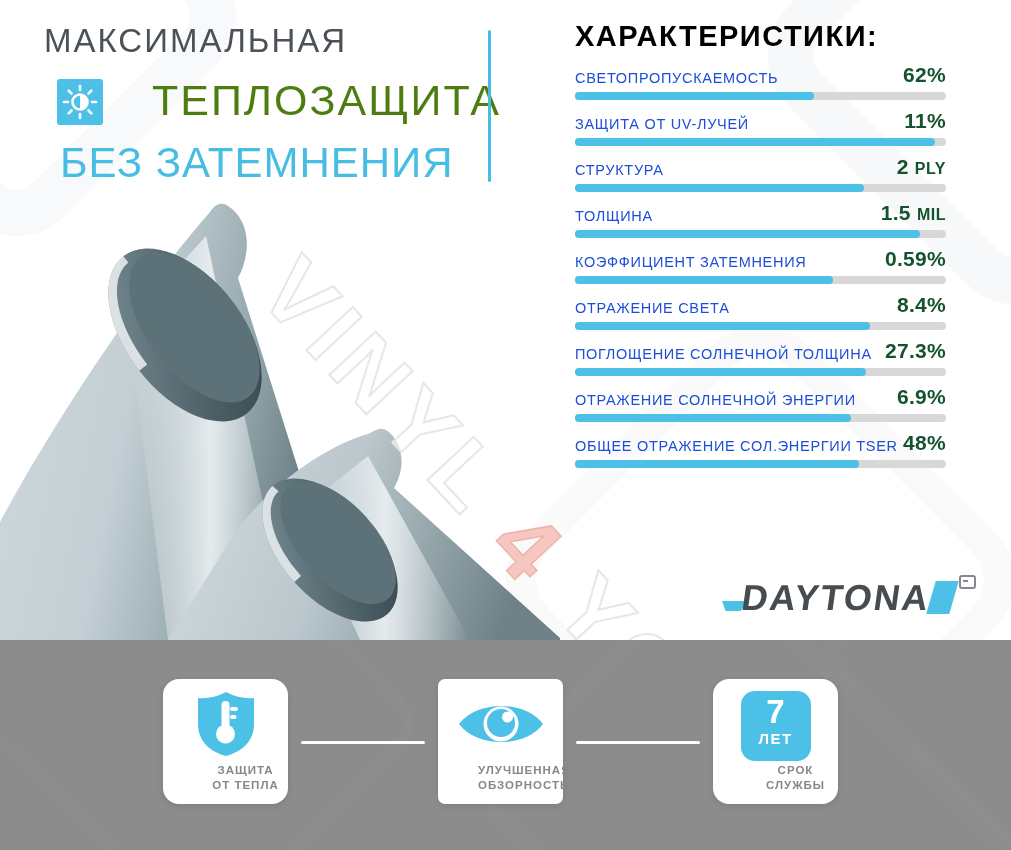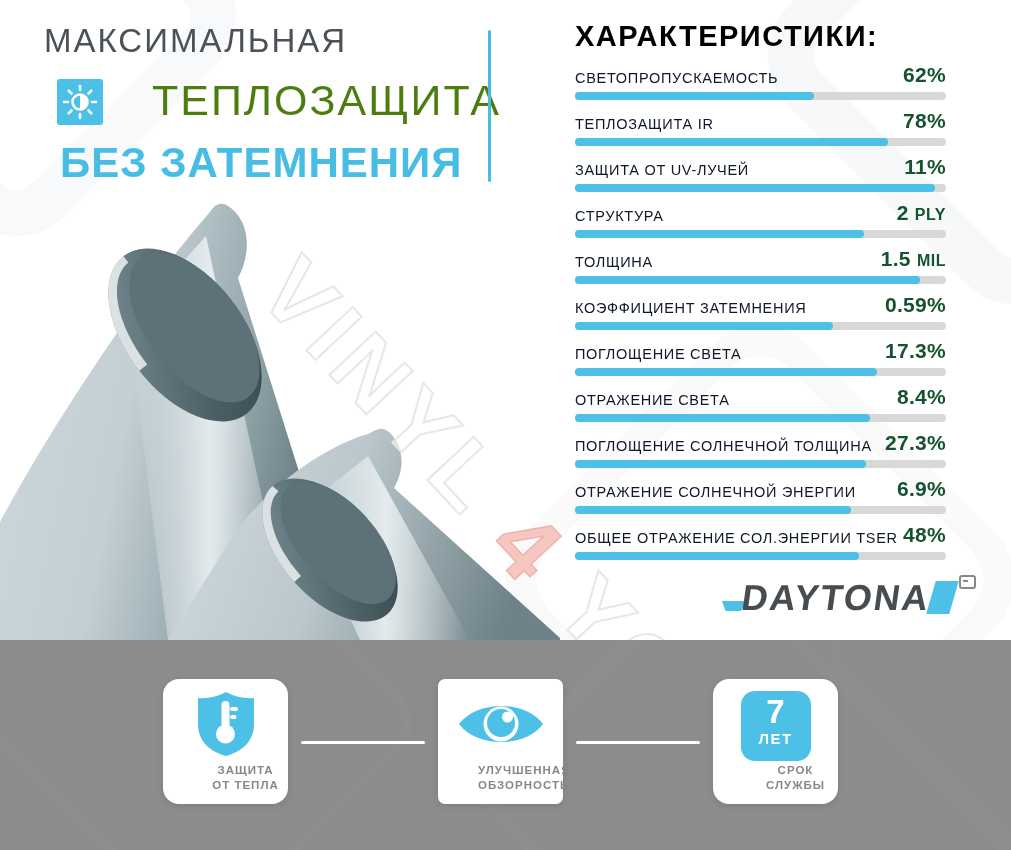--- a/index.html
+++ b/index.html
@@ -8,29 +8,29 @@
   .abs{position:absolute;}
 
   
   .deco{position:absolute;pointer-events:none;}
   .deco-band{border:46px solid #f7f8f9;border-radius:70px;transform:rotate(45deg);}
   .deco-line{border:10px solid #929293;border-radius:40px;opacity:.35;transform:rotate(45deg);}
 
   
   .title-l1{left:44px;top:22px;font-size:33px;font-weight:400;color:#4b5156;letter-spacing:2px;}
   .title-l2{left:112px;top:76px;font-size:43px;font-weight:400;color:#4d7c0f;letter-spacing:2px;margin-left:40px;}
-  .title-l3{left:60px;top:139px;font-size:42px;font-weight:700;color:#47bde4;letter-spacing:1px;}
+  .title-l3{left:60px;top:139px;font-size:42px;font-weight:400;color:#47bde4;letter-spacing:1px;}
   .hero-icon{left:57px;top:79px;width:46px;height:46px;}
   .hero-divider{left:488px;top:30px;width:3px;height:152px;background:#47bde4;border-radius:2px;}
 
   
   .specs{left:575px;top:20px;width:371px;}
   .specs-heading{font-size:29px;font-weight:800;color:#000000;letter-spacing:1.5px;margin:0 0 13px 0;}
   .spec-row{position:relative;height:46px;}
-  .spec-label{position:absolute;left:0;top:4px;font-size:14.5px;font-weight:500;color:#0f172a;letter-spacing:.7px;}
+  .spec-label{position:absolute;left:0;top:4px;font-size:14.5px;font-weight:500;color:#1d4ed8;letter-spacing:.7px;}
   .spec-value{position:absolute;right:0;top:-3px;font-size:21px;font-weight:700;color:#14532d;letter-spacing:.3px;}
   .spec-unit{font-size:16px;letter-spacing:.5px;}
   .spec-bar{position:absolute;left:0;top:26px;width:100%;height:8px;background:#d8d8d8;border-radius:4px;}
   .spec-bar-fill{height:8px;background:#4cc0e6;border-radius:4px;width:50%;}
 
   
   .logo{left:716px;top:577px;width:250px;height:48px;}
   .logo-text{position:absolute;left:26px;top:0;font-size:36px;font-weight:800;color:#474c51;
              letter-spacing:2px;transform:skewX(-8deg);}
   .logo-flag{position:absolute;left:215px;top:4px;width:23px;height:33px;background:#4cc0e6;transform:skewX(-16deg);}
@@ -138,27 +138,20 @@
     <h2 class="specs-heading">ХАРАКТЕРИСТИКИ:</h2>
     <div>
     <div class="spec-row">
       <span class="spec-label">СВЕТОПРОПУСКАЕМОСТЬ</span>
       <span class="spec-value"><span>62%</span> </span>
       <div class="spec-bar">
         <div class="spec-bar-fill" style="width: 64.5%;"></div>
       </div>
     </div>
 
-    <div class="spec-row">
-      <span class="spec-label">ТЕПЛОЗАЩИТА IR</span>
-      <span class="spec-value"><span>78%</span> </span>
-      <div class="spec-bar">
-        <div class="spec-bar-fill" style="width: 84.5%;"></div>
-      </div>
-    </div>
 
     <div class="spec-row">
       <span class="spec-label">ЗАЩИТА ОТ UV-ЛУЧЕЙ</span>
       <span class="spec-value"><span>11%</span> </span>
       <div class="spec-bar">
         <div class="spec-bar-fill" style="width: 97%;"></div>
       </div>
     </div>
 
     <div class="spec-row">
@@ -178,27 +171,20 @@
     </div>
 
     <div class="spec-row">
       <span class="spec-label">КОЭФФИЦИЕНТ ЗАТЕМНЕНИЯ</span>
       <span class="spec-value"><span>0.59%</span> </span>
       <div class="spec-bar">
         <div class="spec-bar-fill" style="width: 69.5%;"></div>
       </div>
     </div>
 
-    <div class="spec-row">
-      <span class="spec-label">ПОГЛОЩЕНИЕ СВЕТА</span>
-      <span class="spec-value"><span>17.3%</span> </span>
-      <div class="spec-bar">
-        <div class="spec-bar-fill" style="width: 81.5%;"></div>
-      </div>
-    </div>
 
     <div class="spec-row">
       <span class="spec-label">ОТРАЖЕНИЕ СВЕТА</span>
       <span class="spec-value"><span>8.4%</span> </span>
       <div class="spec-bar">
         <div class="spec-bar-fill" style="width: 79.5%;"></div>
       </div>
     </div>
 
     <div class="spec-row">

